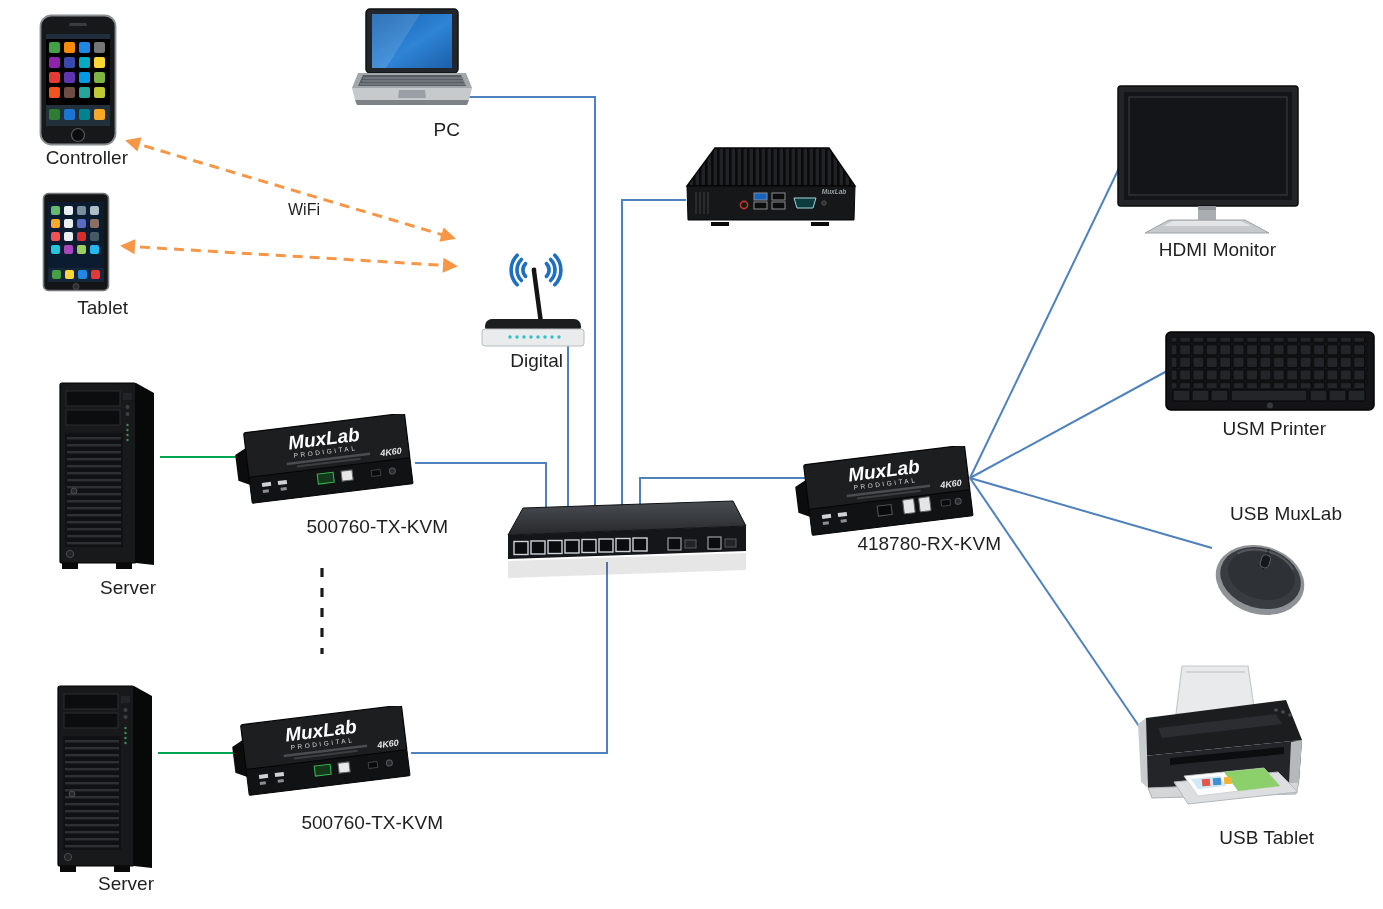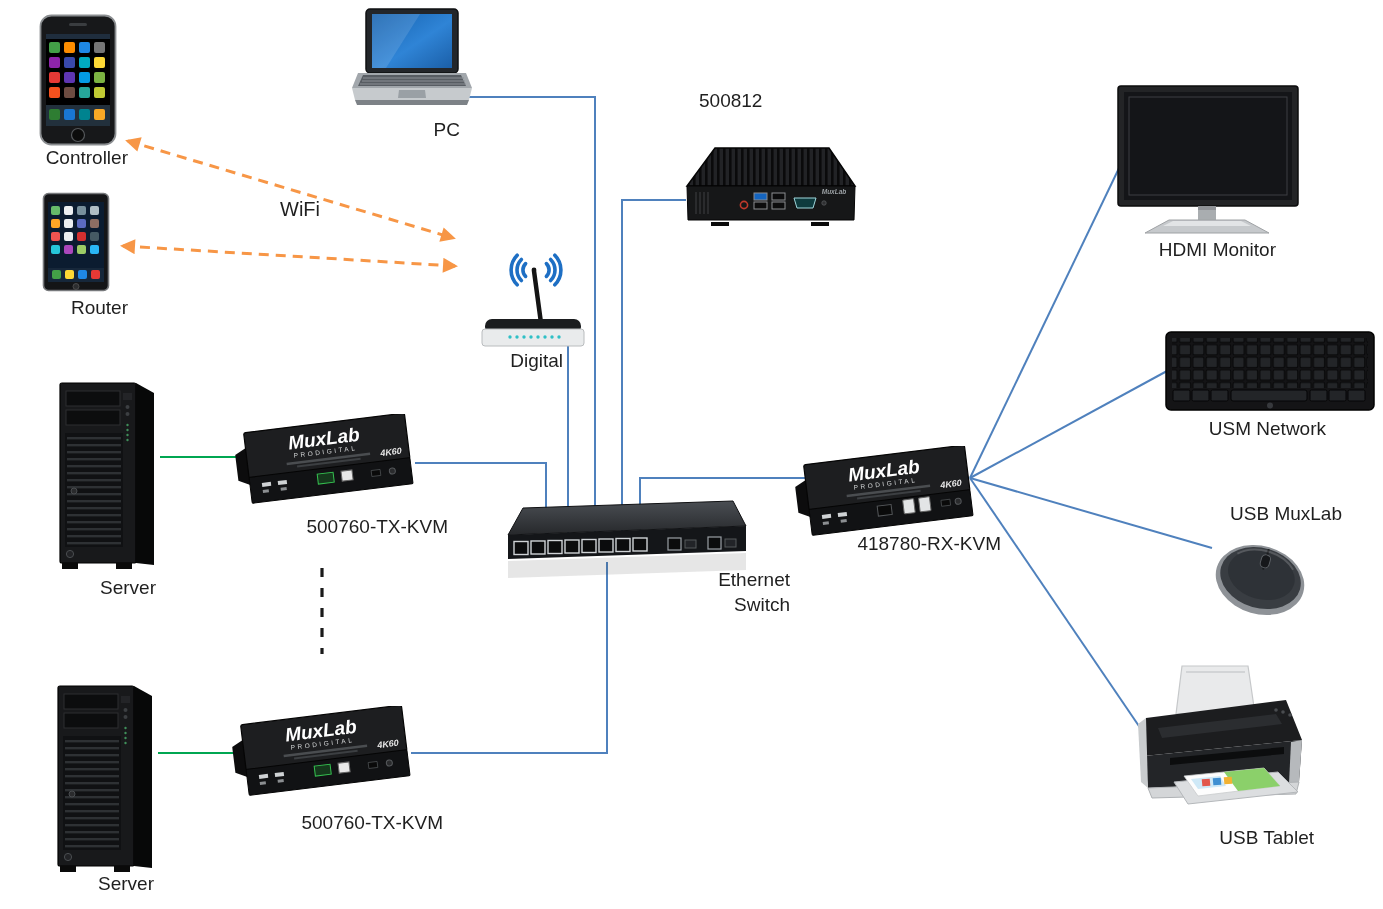--- a/index.html
+++ b/index.html
@@ -99,21 +99,21 @@
           <rect x="48" y="53" width="9" height="9" rx="2" fill="#29b6f6"></rect>
       </g>
       <rect x="6" y="76" width="56" height="14" fill="#16273a"></rect>
       <rect x="10" y="78" width="9" height="9" rx="2" fill="#43a047"></rect>
         <rect x="23" y="78" width="9" height="9" rx="2" fill="#fdd835"></rect>
         <rect x="36" y="78" width="9" height="9" rx="2" fill="#1e88e5"></rect>
         <rect x="49" y="78" width="9" height="9" rx="2" fill="#e53935"></rect>
       <circle cx="34" cy="94.5" r="3" fill="#2c2d2f" stroke="#555" stroke-width="0.8"></circle>
     </svg>
   </div>
-  <div class="lbl" style="left: 8px; top: 295px; width: 120px; color: rgb(31, 31, 31);">Router</div>
+  <div class="lbl" style="left: 8px; top: 295px; width: 120px; color: rgb(31, 31, 31);">Tablet</div>
 
   <div class="dev" style="left:342px;top:8px;">
     <svg width="130" height="110" viewBox="0 0 130 110">
       <defs>
         <linearGradient id="lap-scr" x1="0" y1="0" x2="1" y2="1">
           <stop offset="0" stop-color="#1561ae"></stop>
             <stop offset="0.55" stop-color="#2f84d6"></stop>
             <stop offset="1" stop-color="#1b5fa8"></stop>
         </linearGradient>
       </defs>
@@ -127,21 +127,21 @@
           <line x1="20" y1="73" x2="123" y2="73"></line>
           <line x1="18" y1="76" x2="124" y2="76"></line>
       </g>
       <polygon points="10,80 130,80 127,92 13,92" fill="#c6cacd"></polygon>
       <polygon points="57,82 83,82 84,90 56,90" fill="#9aa0a5"></polygon>
       <polygon points="13,92 127,92 125,97 15,97" fill="#7d8287"></polygon>
     </svg>
   </div>
   <div class="lbl" style="left: 340px; top: 117px; width: 120px; color: rgb(31, 31, 31);">PC</div>
 
-  <div class="lbl" style="left: 200px; top: 197px; width: 120px; font-size: 20px; color: rgb(31, 31, 31);">WiFi</div>
+  <div class="lbl" style="left: 200px; top: 197px; width: 120px; font-size: 16px; color: rgb(31, 31, 31);">WiFi</div>
 
   <div class="dev" style="left:477px;top:247px;">
     <svg width="112" height="102" viewBox="0 0 112 102">
       <g fill="none" stroke="#1e6fc4" stroke-width="3.6" stroke-linecap="round">
         <path d="M48.6,16.6 A9,9 0 0 0 48.6,29.4"></path>
         <path d="M44.4,12.4 A15,15 0 0 0 44.4,33.6"></path>
         <path d="M40.2,8.2 A21,21 0 0 0 40.2,37.8"></path>
         <path d="M69.4,16.6 A9,9 0 0 1 69.4,29.4"></path>
         <path d="M73.6,12.4 A15,15 0 0 1 73.6,33.6"></path>
         <path d="M77.8,8.2 A21,21 0 0 1 77.8,37.8"></path>
@@ -158,21 +158,20 @@
           <circle cx="61" cy="90" r="1.7"></circle>
           <circle cx="68" cy="90" r="1.7"></circle>
           <circle cx="75" cy="90" r="1.7"></circle>
           <circle cx="82" cy="90" r="1.7"></circle>
       </g>
     </svg>
   </div>
   <div class="lbl" style="left: 443px; top: 348px; width: 120px; color: rgb(31, 31, 31);">Digital</div>
 
   <div class="lbl left" style="left: 699px; top: 88px; color: rgb(31, 31, 31);">
-    <div>500812</div>
   </div>
   <div class="dev" style="left:681px;top:146px;">
     <svg width="178" height="98" viewBox="0 0 178 98">
       <defs>
         <pattern id="ctl-ribs" width="6" height="10" patternUnits="userSpaceOnUse">
           <rect width="6" height="10" fill="#222326"></rect>
             <rect width="2.6" height="10" fill="#0a0a0b"></rect>
         </pattern>
       </defs>
       <polygon points="34,2 148,2 174,40 6,40" fill="url(#ctl-ribs)" stroke="#050505" stroke-width="1.5"></polygon>
@@ -352,24 +351,20 @@
       </g>
       <rect x="165" y="40" width="13" height="12" fill="#0b0c0d" stroke="#9aa0a5" stroke-width="1.2"></rect>
       <rect x="182" y="42" width="11" height="8" fill="#222428" stroke="#55585b" stroke-width="1"></rect>
       <rect x="205" y="39" width="13" height="12" fill="#0b0c0d" stroke="#9aa0a5" stroke-width="1.2"></rect>
       <rect x="222" y="41" width="11" height="8" fill="#222428" stroke="#55585b" stroke-width="1"></rect>
       <g opacity="0.13">
         <polygon points="5,63 243,55 243,72 5,80" fill="#3a3d40"></polygon>
       </g>
     </svg>
   </div>
-  <div class="lbl" style="left: 670px; top: 567px; width: 120px; color: rgb(31, 31, 31);">
-    <div>Ethernet</div>
-    <div>Switch</div>
-  </div>
 
   <div class="dev" style="left:792px;top:446px;">
     <svg width="188" height="100" viewBox="0 0 188 100">
       <g transform="rotate(-7 94 50)">
         <polygon points="5,30 17,24 17,62 5,56" fill="#0c0c0d"></polygon>
         <rect x="16" y="9" width="162" height="46" rx="2" fill="#1d1e20" stroke="#050505" stroke-width="1.2"></rect>
         <rect x="16" y="54" width="162" height="26" rx="1" fill="#111214" stroke="#050505" stroke-width="1"></rect>
         <text x="95" y="31" font-size="19" font-style="italic" font-weight="bold" fill="#ffffff" text-anchor="middle">MuxLab</text>
         <text x="95" y="40" font-size="6.5" letter-spacing="2.5" fill="#d7d9da" text-anchor="middle">PRODIGITAL</text>
         <rect x="55" y="44" width="84" height="2.4" fill="#4a4d50"></rect>
@@ -416,21 +411,21 @@
           <rect x="27" y="59" width="17" height="11" rx="1.5"></rect>
           <rect x="46" y="59" width="17" height="11" rx="1.5"></rect>
         <rect x="66" y="59" width="76" height="11" rx="2"></rect>
         <rect x="145" y="59" width="17" height="11" rx="1.5"></rect>
           <rect x="164" y="59" width="17" height="11" rx="1.5"></rect>
           <rect x="183" y="59" width="17" height="11" rx="1.5"></rect>
       </g>
       <circle cx="105" cy="74.5" r="3" fill="#37393d"></circle>
     </svg>
   </div>
-  <div class="lbl" style="left: 1186px; top: 416px; width: 140px; color: rgb(31, 31, 31);">USM Network</div>
+  <div class="lbl" style="left: 1186px; top: 416px; width: 140px; color: rgb(31, 31, 31);">USM Printer</div>
 
   <div class="lbl" style="left: 1202px; top: 501px; width: 140px; color: rgb(31, 31, 31);">USB MuxLab</div>
   <div class="dev" style="left:1201px;top:531px;">
     <svg width="118" height="98" viewBox="0 0 118 98">
       <g transform="rotate(16 59 49)">
         <ellipse cx="59" cy="49" rx="45" ry="34" fill="#8e9297"></ellipse>
         <ellipse cx="59" cy="47" rx="41" ry="30" fill="#393d42"></ellipse>
         <ellipse cx="59" cy="44" rx="34" ry="24" fill="#2e3237"></ellipse>
         <path d="M59,17 L59,38" stroke="#1a1c1f" stroke-width="2"></path>
         <rect x="54.5" y="23" width="9" height="13" rx="4" fill="#16181b" stroke="#5c6065" stroke-width="1"></rect>

